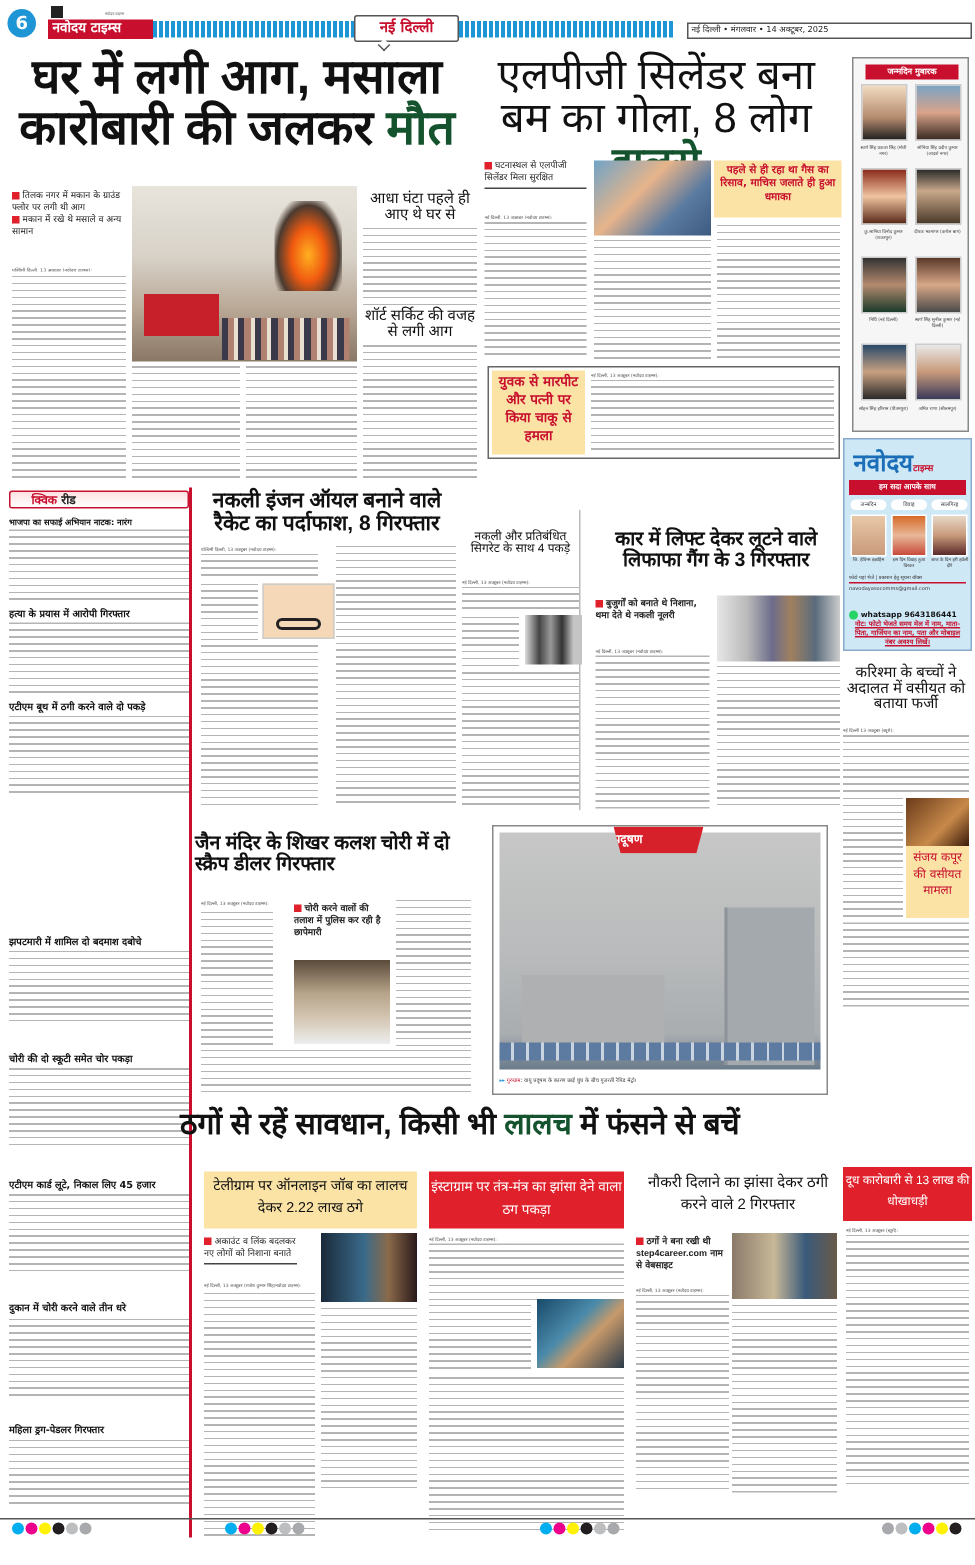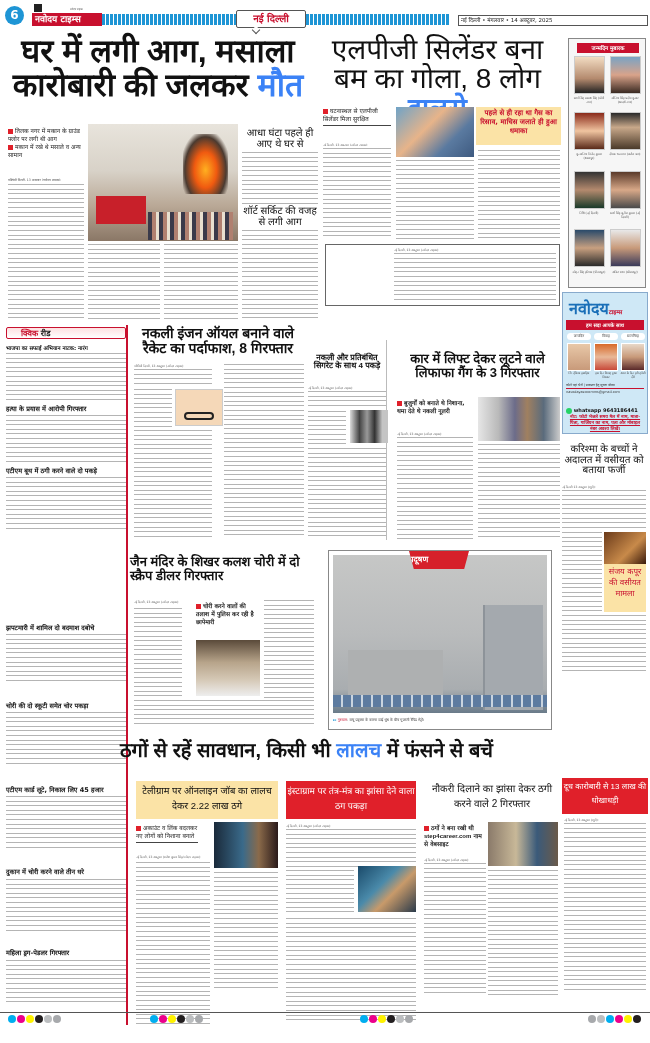--- a/index.html
+++ b/index.html
@@ -2,21 +2,21 @@
 <html><head>
 <meta charset="utf-8">
 <style>
 *{box-sizing:border-box;margin:0;padding:0}
 body{width:650px;height:1043px;background:#fff;font-family:"DejaVu Sans",sans-serif;color:#222;position:relative;overflow:hidden}
 .abs{position:absolute}
 .txt{font-size:3.4px;line-height:5px;color:#555;text-align:justify;overflow:hidden}
 .txt::after{content:"";}
 .lines{background:repeating-linear-gradient(#777 0 1px,transparent 1px 4.6px);opacity:.55}
 .hl-black{font-family:"Liberation Sans",sans-serif;font-weight:bold;color:#111;line-height:1.05}
-.blue{color:#3b82f6}
+.blue{color:#14532d}
 .redsq{display:inline-block;width:5px;height:5px;background:#e0202a;margin-right:2px;vertical-align:middle}
 .photo{overflow:hidden}
 
 #pgnum{left:5px;top:6px;width:19px;height:19px;border-radius:50%;background:#1e95d5;color:#fff;font-size:12px;text-align:center;line-height:19px;font-weight:bold}
 #brand{left:32px;top:13px;width:70px;height:13px;background:#c8102e;color:#fff;font-size:9px;font-weight:bold;line-height:13px;padding-left:3px}
 #brand-top{left:34px;top:4px;width:70px;height:8px;border-left:8px solid #222;}
 #brand-small{left:70px;top:7px;font-size:2.5px;color:#555}
 #stripe{left:102px;top:14px;width:348px;height:11px;background:repeating-linear-gradient(90deg,#1e95d5 0 3px,#fff 3px 4px)}
 #city{left:236px;top:10px;width:70px;height:18px;background:#fff;border:1.5px solid #555;border-radius:2px;color:#c8102e;font-size:10px;font-weight:bold;text-align:center;line-height:15px}
 #city-tip{left:253px;top:27px;width:6px;height:6px;background:#fff;border-right:1.5px solid #555;border-bottom:1.5px solid #555;transform:rotate(45deg)}
@@ -80,20 +80,21 @@
 </div>
 <div class="abs" style="left:323px;top:107px;width:68px;font-size:6px;line-height:8px;color:#222;border-bottom:1px solid #444;padding-bottom:2px"><span class="redsq"></span><span>घटनास्थल से एलपीजी सिलेंडर मिला सुरक्षित</span></div>
 <div class="abs txt" style="left:323px;top:143px;width:68px;height:3px;font-size:3px">नई दिल्ली, 13 अक्टूबर (नवोदय टाइम्स):</div>
 <div class="abs lines" style="left:323px;top:148px;width:68px;height:90px"></div>
 <div class="abs photo" style="left:396px;top:107px;width:78px;height:50px;background:linear-gradient(135deg,#6fa3c7 0%,#e7b48a 40%,#5a7aa0 70%,#3e5a80 100%)"></div>
 <div class="abs lines" style="left:396px;top:160px;width:78px;height:80px"></div>
 <div class="abs" style="left:476px;top:107px;width:85px;height:38px;background:#fbe3a6;color:#c8102e;font-size:7px;line-height:9px;text-align:center;padding-top:2px;font-weight:bold">पहले से ही रहा था गैस का रिसाव, माचिस जलाते ही हुआ धमाका</div>
 <div class="abs lines" style="left:478px;top:150px;width:82px;height:90px"></div>
 
 <div class="abs" style="left:325px;top:244px;width:235px;height:62px;border:1px solid #666">
+  <div class="abs" style="left:2px;top:2px;width:62px;height:56px;background:#fbe3a6;color:#c8102e;font-size:9px;line-height:12px;text-align:center;font-weight:bold;padding-top:2px">युवक से मारपीट और पत्नी पर किया चाकू से हमला</div>
   <div class="abs txt" style="left:68px;top:3px;width:160px;height:4px;font-size:3px">नई दिल्ली, 13 अक्टूबर (नवोदय टाइम्स):</div>
   <div class="abs lines" style="left:68px;top:8px;width:162px;height:50px"></div>
 </div>
 
 <div class="abs" style="left:4px;top:325px;width:124px;height:700px;border-right:2px solid #c8102e">
   <div class="abs" style="left:2px;top:2px;width:120px;height:12px;background:linear-gradient(#fde1e1,#fff);border:1px solid #c8102e;border-radius:2px;font-size:8px;line-height:11px;padding-left:14px;font-weight:bold">
     <span style="color:#c8102e">क्विक</span>
     <span style="color:#222">रीड</span>
   </div>
 </div>
@@ -118,21 +119,21 @@
 <div class="abs txt" style="left:134px;top:364px;width:78px;height:4px;font-size:3px">पश्चिमी दिल्ली, 13 अक्टूबर (नवोदय टाइम्स):</div>
 <div class="abs lines" style="left:134px;top:369px;width:78px;height:18px"></div>
 <div class="abs lines" style="left:134px;top:389px;width:38px;height:38px"></div>
 <div class="abs" style="left:175px;top:389px;width:48px;height:37px;background:#f5d8b8;border:1px solid #ccc">
   <div class="abs" style="left:8px;top:22px;width:30px;height:8px;border:2px solid #222;border-radius:4px"></div>
 </div>
 <div class="abs lines" style="left:134px;top:430px;width:78px;height:108px"></div>
 <div class="abs lines" style="left:224px;top:364px;width:80px;height:174px"></div>
 
 <div class="abs" style="left:305px;top:340px;width:82px;height:200px;border-right:1px solid #bbb"></div>
-<div class="abs hl-black" style="left:307px;top:354px;width:80px;font-size:8px;text-align:center;font-weight:bold">नकली और प्रतिबंधित सिगरेट के साथ 4 पकड़े</div>
+<div class="abs hl-black" style="left:307px;top:354px;width:80px;font-size:8px;text-align:center;font-weight:normal">नकली और प्रतिबंधित सिगरेट के साथ 4 पकड़े</div>
 <div class="abs txt" style="left:308px;top:386px;width:78px;height:4px;font-size:3px">नई दिल्ली, 13 अक्टूबर (नवोदय टाइम्स):</div>
 <div class="abs lines" style="left:308px;top:391px;width:78px;height:18px"></div>
 <div class="abs lines" style="left:308px;top:411px;width:38px;height:34px"></div>
 <div class="abs photo" style="left:350px;top:410px;width:38px;height:33px;background:linear-gradient(90deg,#ddd 0%,#444 25%,#999 45%,#333 65%,#c4c4c4 85%)"></div>
 <div class="abs lines" style="left:308px;top:448px;width:78px;height:90px"></div>
 
 <div class="abs hl-black" style="left:395px;top:352px;width:165px;font-size:13px;text-align:center">कार में लिफ्ट देकर लूटने वाले लिफाफा गैंग के 3 गिरफ्तार</div>
 <div class="abs" style="left:397px;top:399px;width:76px;font-size:6px;line-height:8px;color:#222;font-weight:bold"><span class="redsq"></span><span>बुजुर्गों को बनाते थे निशाना, थमा देते थे नकली नूलरी</span></div>
 <div class="abs txt" style="left:397px;top:432px;width:76px;height:4px;font-size:3px">नई दिल्ली, 13 अक्टूबर (नवोदय टाइम्स):</div>
 <div class="abs lines" style="left:397px;top:437px;width:76px;height:102px"></div>

